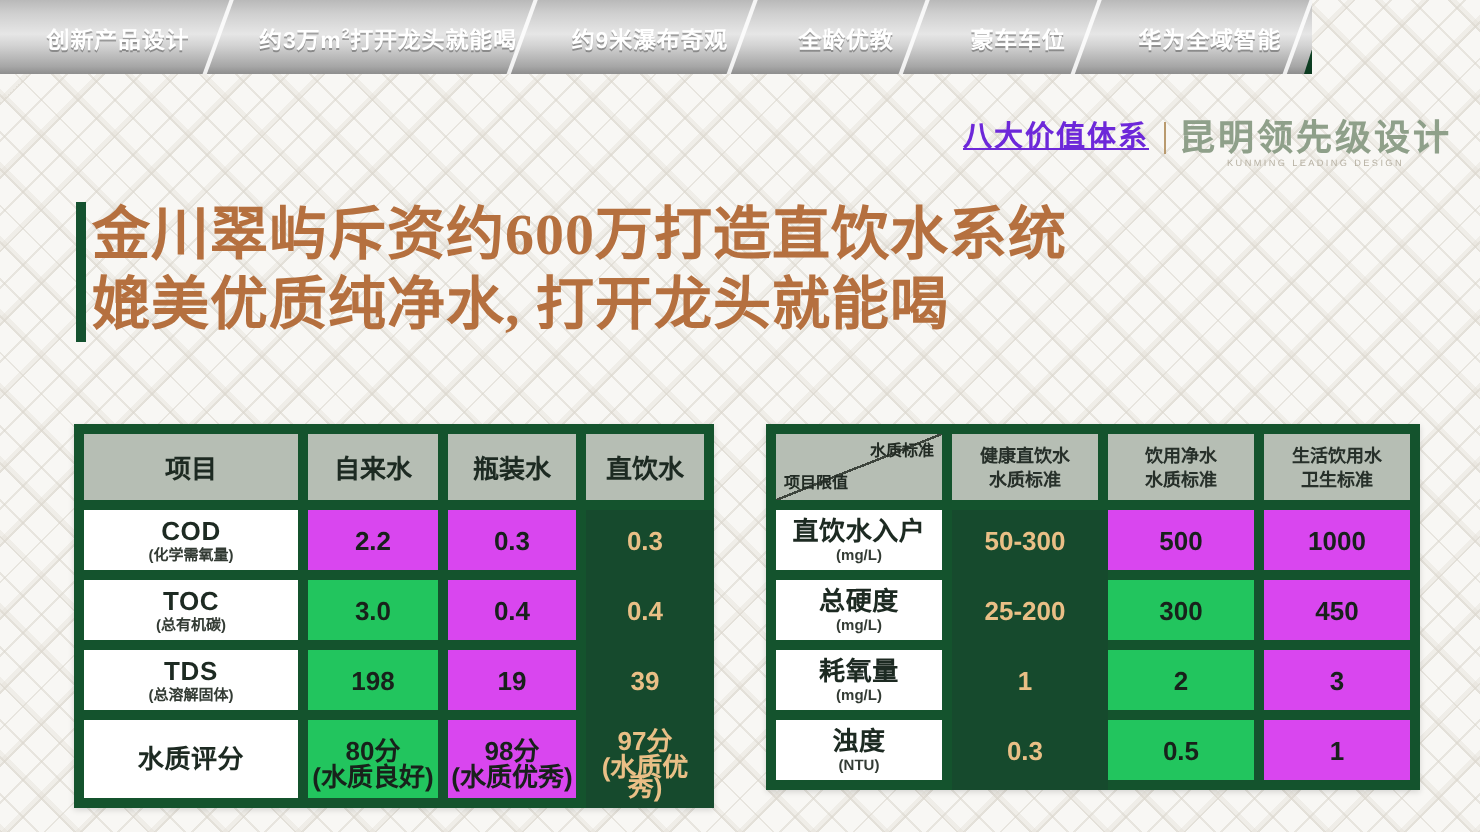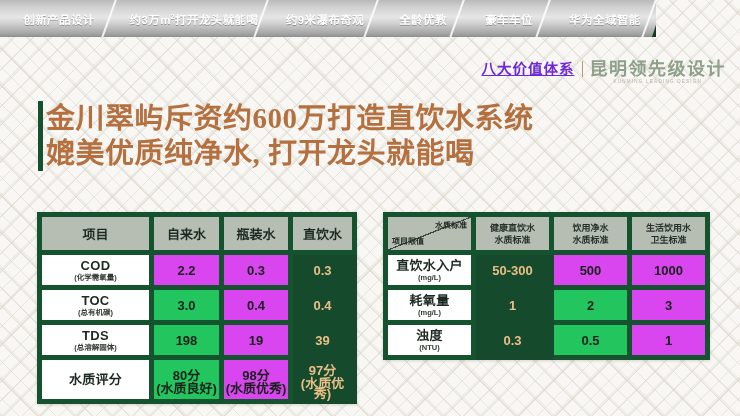--- a/index.html
+++ b/index.html
@@ -425,20 +425,29 @@
       <tr>
         <td class="rowlabel">
           <div class="rl-main">直饮水入户</div>
           <div class="rl-sub">(mg/L)</div>
         </td>
         <td class="cell green">50-300</td>
         <td class="cell">500</td>
         <td class="cell">1000</td>
       </tr>
 
+      <tr>
+        <td class="rowlabel">
+          <div class="rl-main">总硬度</div>
+          <div class="rl-sub">(mg/L)</div>
+        </td>
+        <td class="cell green">25-200</td>
+        <td class="cell alt">300</td>
+        <td class="cell">450</td>
+      </tr>
 
       <tr>
         <td class="rowlabel">
           <div class="rl-main">耗氧量</div>
           <div class="rl-sub">(mg/L)</div>
         </td>
         <td class="cell green">1</td>
         <td class="cell alt">2</td>
         <td class="cell">3</td>
       </tr>

